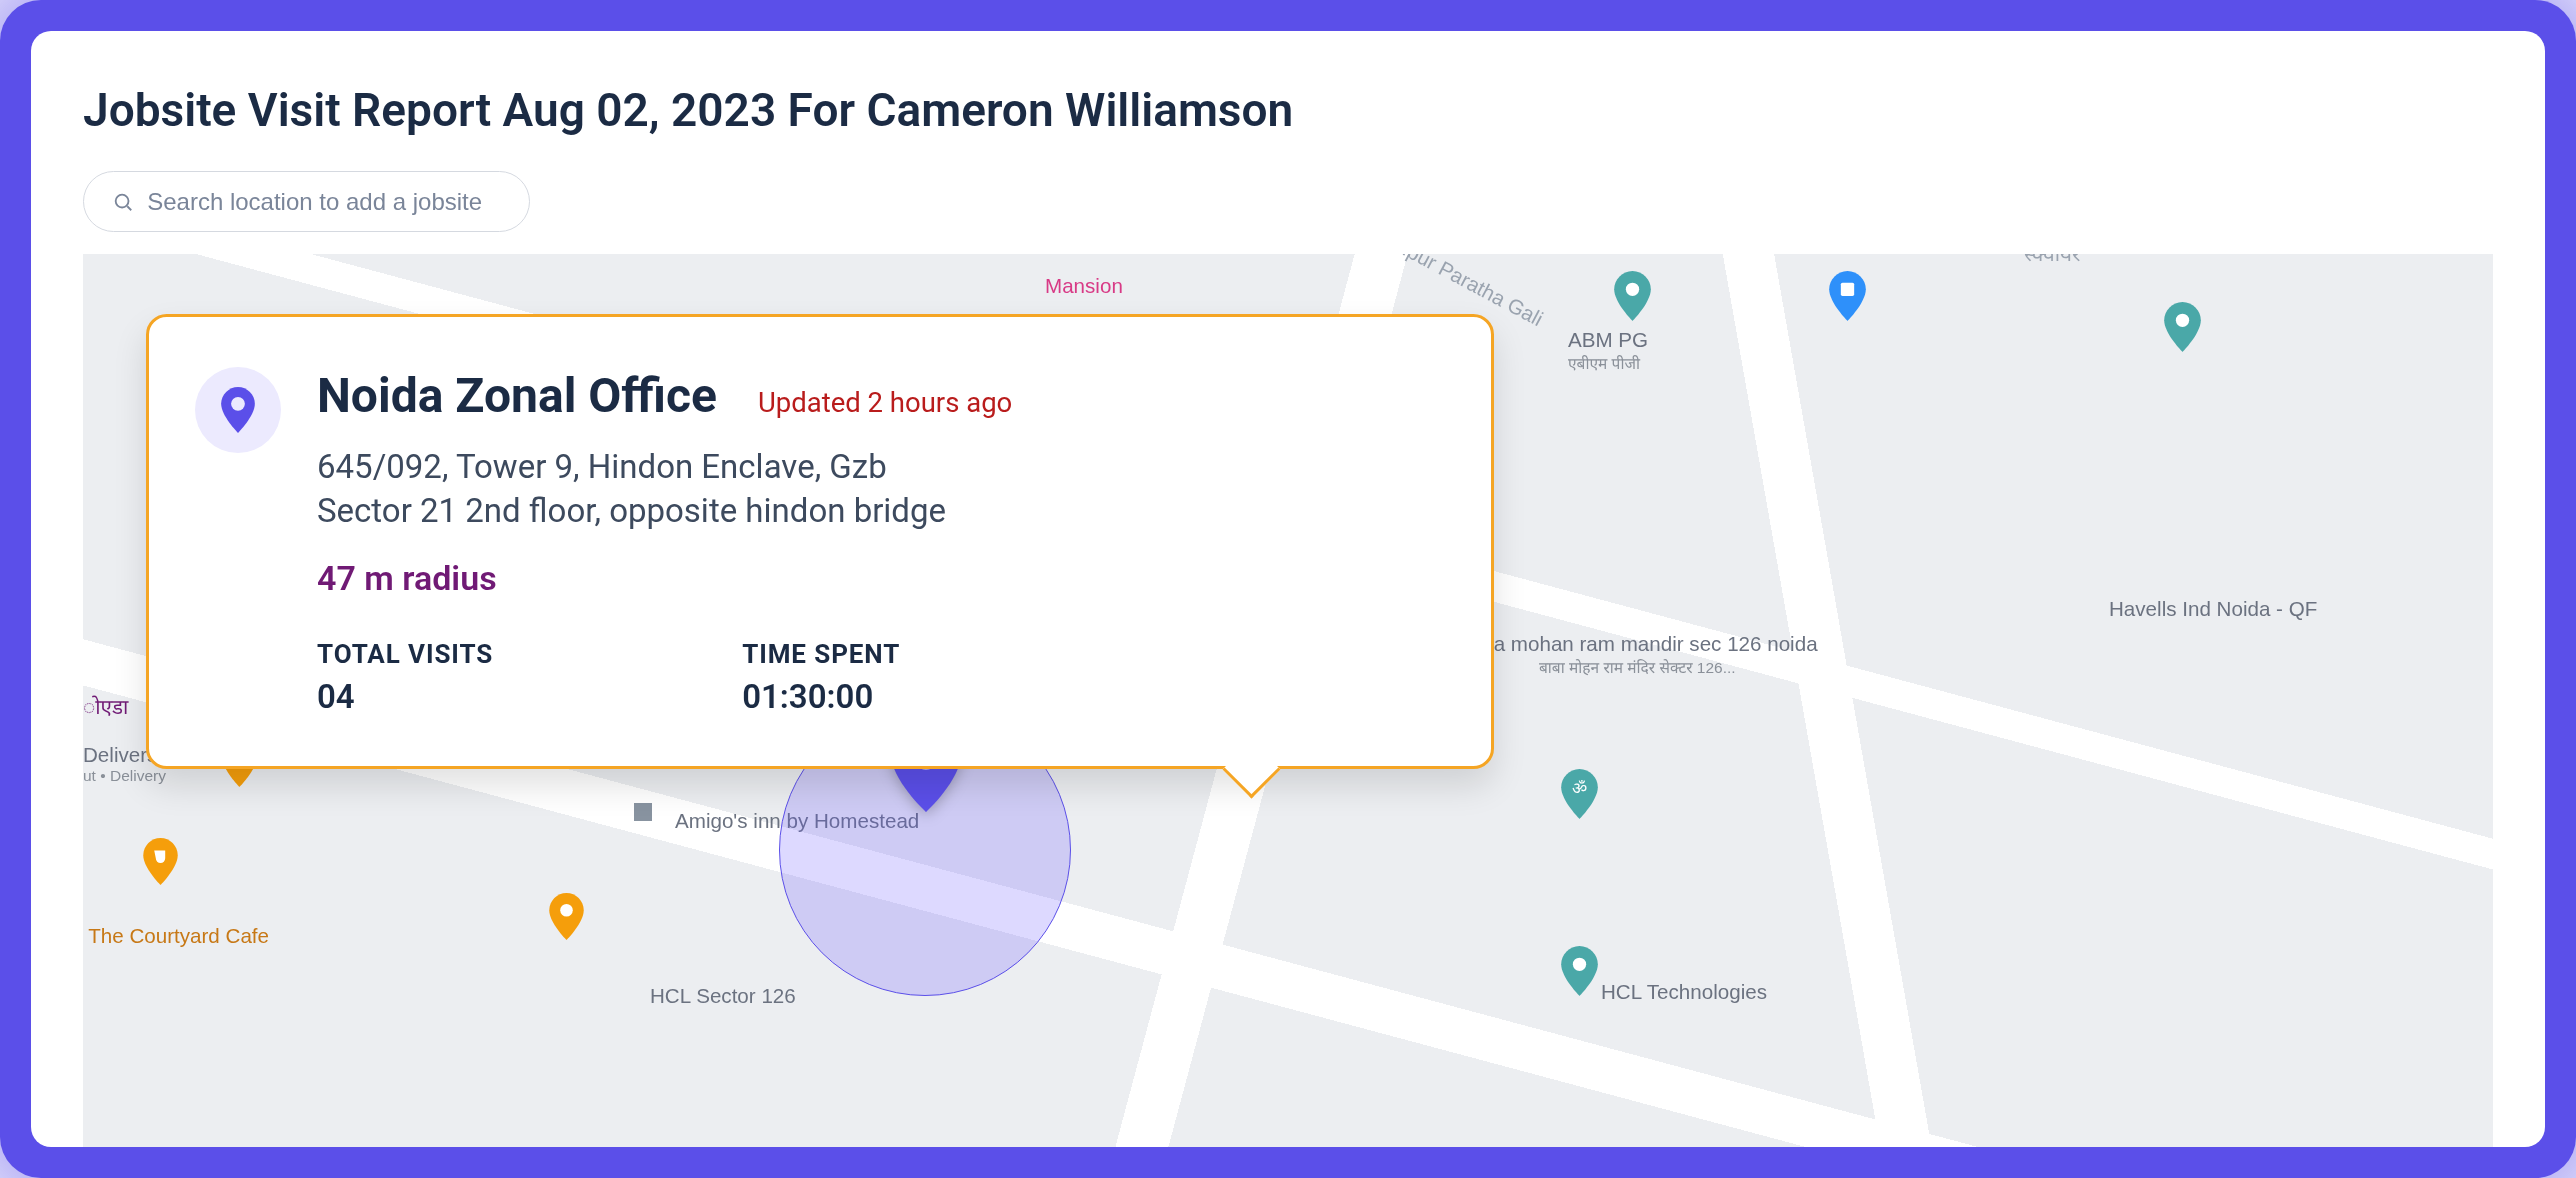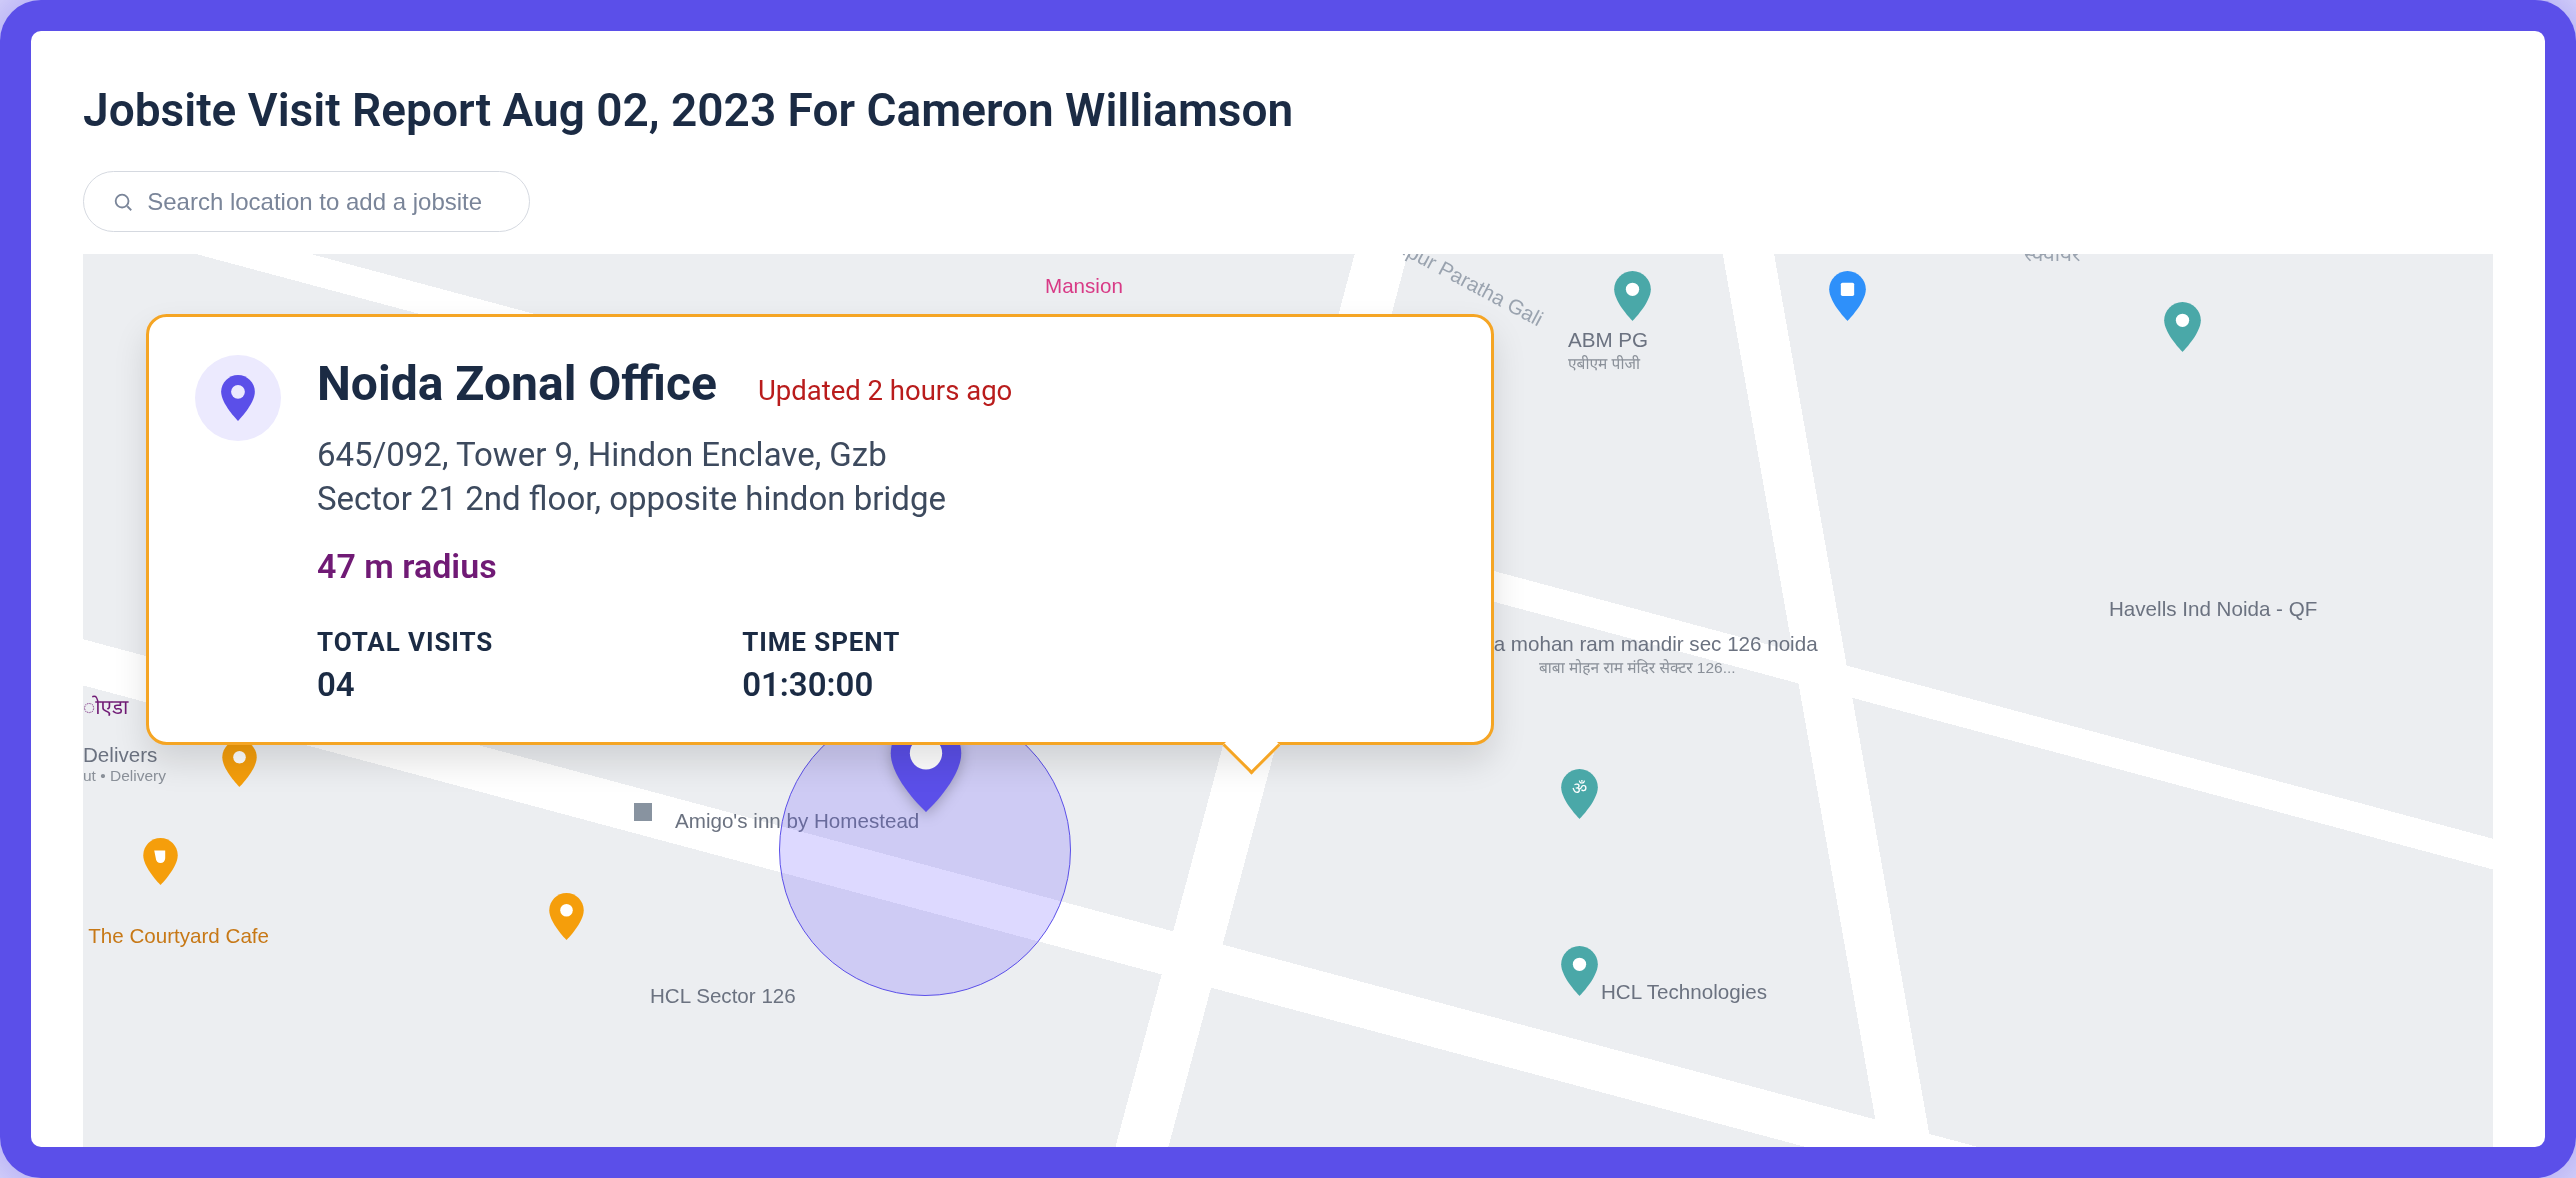--- a/index.html
+++ b/index.html
@@ -17,21 +17,21 @@
       width: 2576px;
       height: 1178px;
       border-radius: 41px;
       background: #5B4FE9;
       padding: 31px;
       z-index: 1;
       box-shadow: 0 0 103px 34px rgba(91,79,233,0.6);
     }
     .white-panel {
       background: #fff;
-      border-radius: 10px;
+      border-radius: 20px;
       width: 100%;
       height: 100%;
       padding: 52px 52px 0 52px;
       position: relative;
       overflow: hidden;
     }
     .page-title {
       font-size: 46px;
       font-weight: 600;
       color: #1b2b44;
@@ -112,21 +112,21 @@
 
     
     .popup {
       position: absolute;
       left: 146px;
       top: 314px;
       width: 1348px;
       background: #fff;
       border: 3.4px solid #f5a524;
       border-radius: 20.6px;
-      padding: 38px 46px;
+      padding: 50px 46px;
       z-index: 20;
       box-shadow: 0 17px 34px rgba(0,0,0,0.12);
     }
     .popup::after {
       content:"";
       position:absolute;
       bottom:-24px;
       left: 1082px;
       width: 38px; height: 38px;
       background:#fff;

